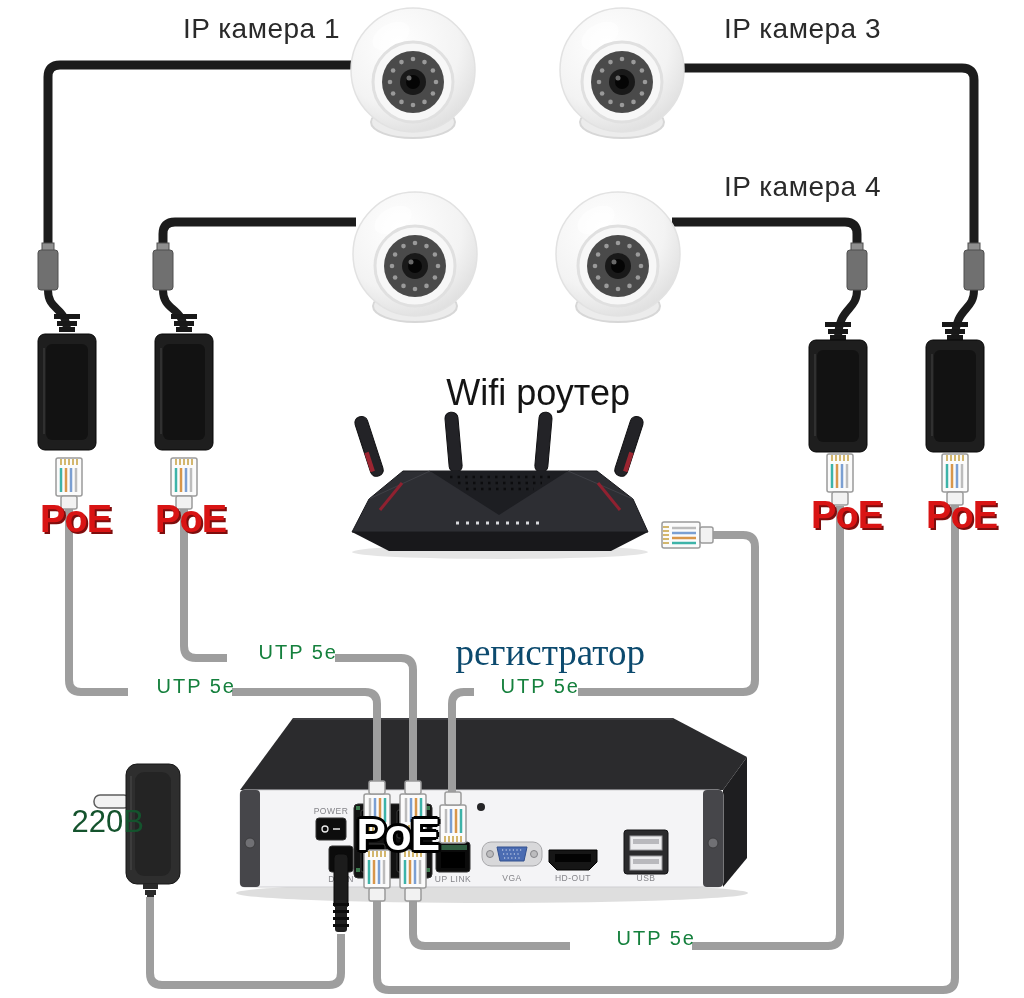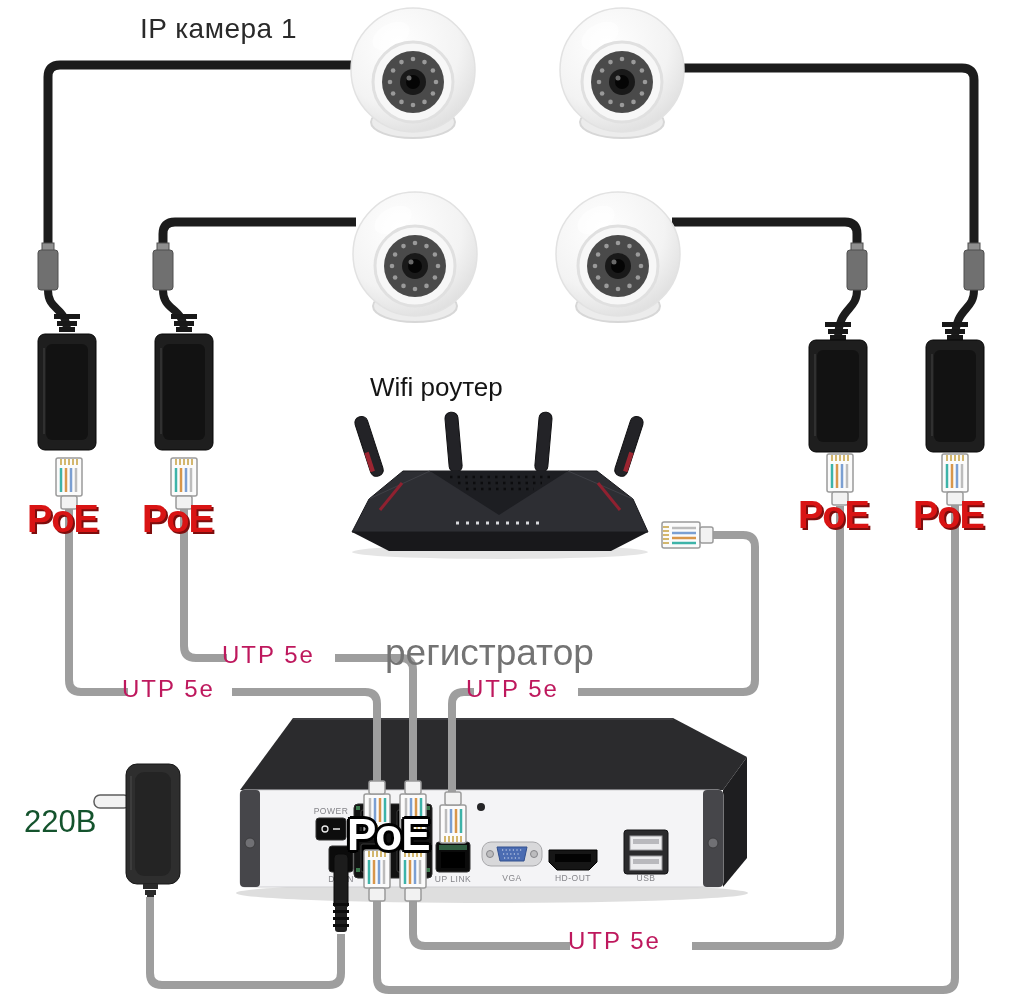--- a/index.html
+++ b/index.html
@@ -1,24 +1,24 @@
 <!DOCTYPE html>
 <html><head>
 <meta charset="utf-8">
 <style>
   html,body{margin:0;padding:0;background:#fff;}
   #stage{position:relative;width:1024px;height:998px;background:#fff;overflow:hidden;
          font-family:"Liberation Sans",sans-serif;}
   #diagram-svg{position:absolute;left:0;top:0;width:1024px;height:998px;}
-  .lbl{position:absolute;text-align:left;color:#2a2a2a;line-height:1.05;z-index:5;}
+  .lbl{position:absolute;text-align:right;color:#2a2a2a;line-height:1.05;z-index:5;}
   .camlbl{font-size:28px;letter-spacing:0.5px;}
-  .biglbl{font-size:26px;color:#141414;}
-  .reclbl{font-size:37px;color:#737373;}
+  .biglbl{font-size:36px;color:#141414;}
+  .reclbl{font-size:37px;color:#0c4a6e;font-family:Liberation Serif, serif;}
   .pwrlbl{font-size:31px;color:#14532d;}
-  .utplbl{font-size:24px;color:#be185d;letter-spacing:2px;}
+  .utplbl{font-size:20px;color:#15803d;letter-spacing:2px;}
   .poelbl{font-size:38px;font-weight:800;color:#d91414;letter-spacing:-1px;
           text-shadow:2px 2px 0 #7e0d0d;}
   .poewhite{font-size:44px;font-weight:800;color:#ffffff;letter-spacing:-1px;
           text-shadow:-2px -2px 0 #000,2px -2px 0 #000,-2px 2px 0 #000,2px 2px 0 #000,
                       0 3px 0 #000,3px 0 0 #000,0 -3px 0 #000,-3px 0 0 #000;}
   .plabel{font-family:"Liberation Sans",sans-serif;font-size:8.5px;fill:#85858a;
           text-anchor:middle;letter-spacing:0.5px;}
 </style>
 </head>
 <body>
@@ -273,20 +273,22 @@
     <rect x="334" y="854" width="14" height="54" rx="4" fill="#1c1c1c" stroke="#0a0a0a"></rect>
     <rect x="335" y="900" width="12" height="32" rx="3" fill="#1f1f1f"></rect>
     <rect x="333" y="903" width="16" height="3" fill="#0c0c0c"></rect>
     <rect x="333" y="910" width="16" height="3" fill="#0c0c0c"></rect>
     <rect x="333" y="917" width="16" height="3" fill="#0c0c0c"></rect>
     <rect x="333" y="924" width="16" height="3" fill="#0c0c0c"></rect>
   </g>
 </svg>
 
 <div class="lbl camlbl" style="left:140px;top:14px;width:200px;">IP камера 1</div>
+<div class="lbl camlbl" style="left:681px;top:14px;width:200px;">IP камера 3</div>
+<div class="lbl camlbl" style="left:681px;top:172px;width:200px;">IP камера 4</div>
 
 <div class="lbl biglbl" style="left:370px;top:374px;width:260px;">Wifi роутер</div>
 <div class="lbl reclbl" style="left:385px;top:634px;width:260px;">регистратор</div>
 <div class="lbl pwrlbl" style="left:24px;top:806px;width:120px;">220В</div>
 
 <div class="lbl poelbl" style="left:27px;top:500px;width:84px;">PoE</div>
 <div class="lbl poelbl" style="left:142px;top:500px;width:84px;">PoE</div>
 <div class="lbl poelbl" style="left:798px;top:496px;width:84px;">PoE</div>
 <div class="lbl poelbl" style="left:913px;top:496px;width:84px;">PoE</div>
 

